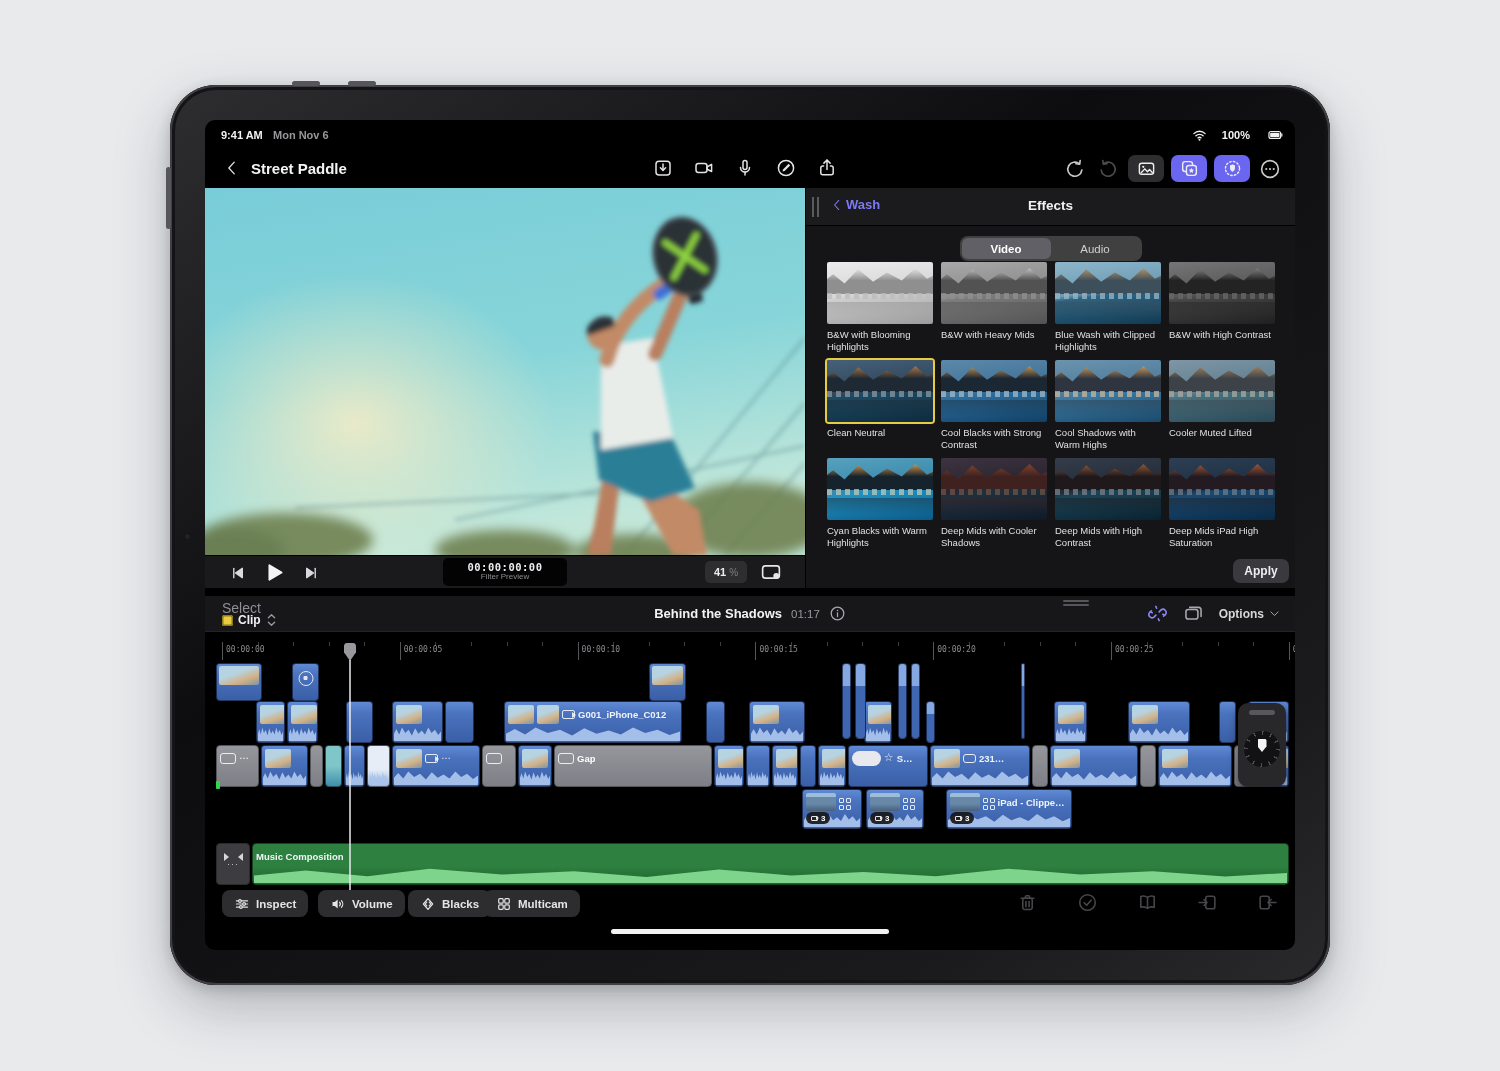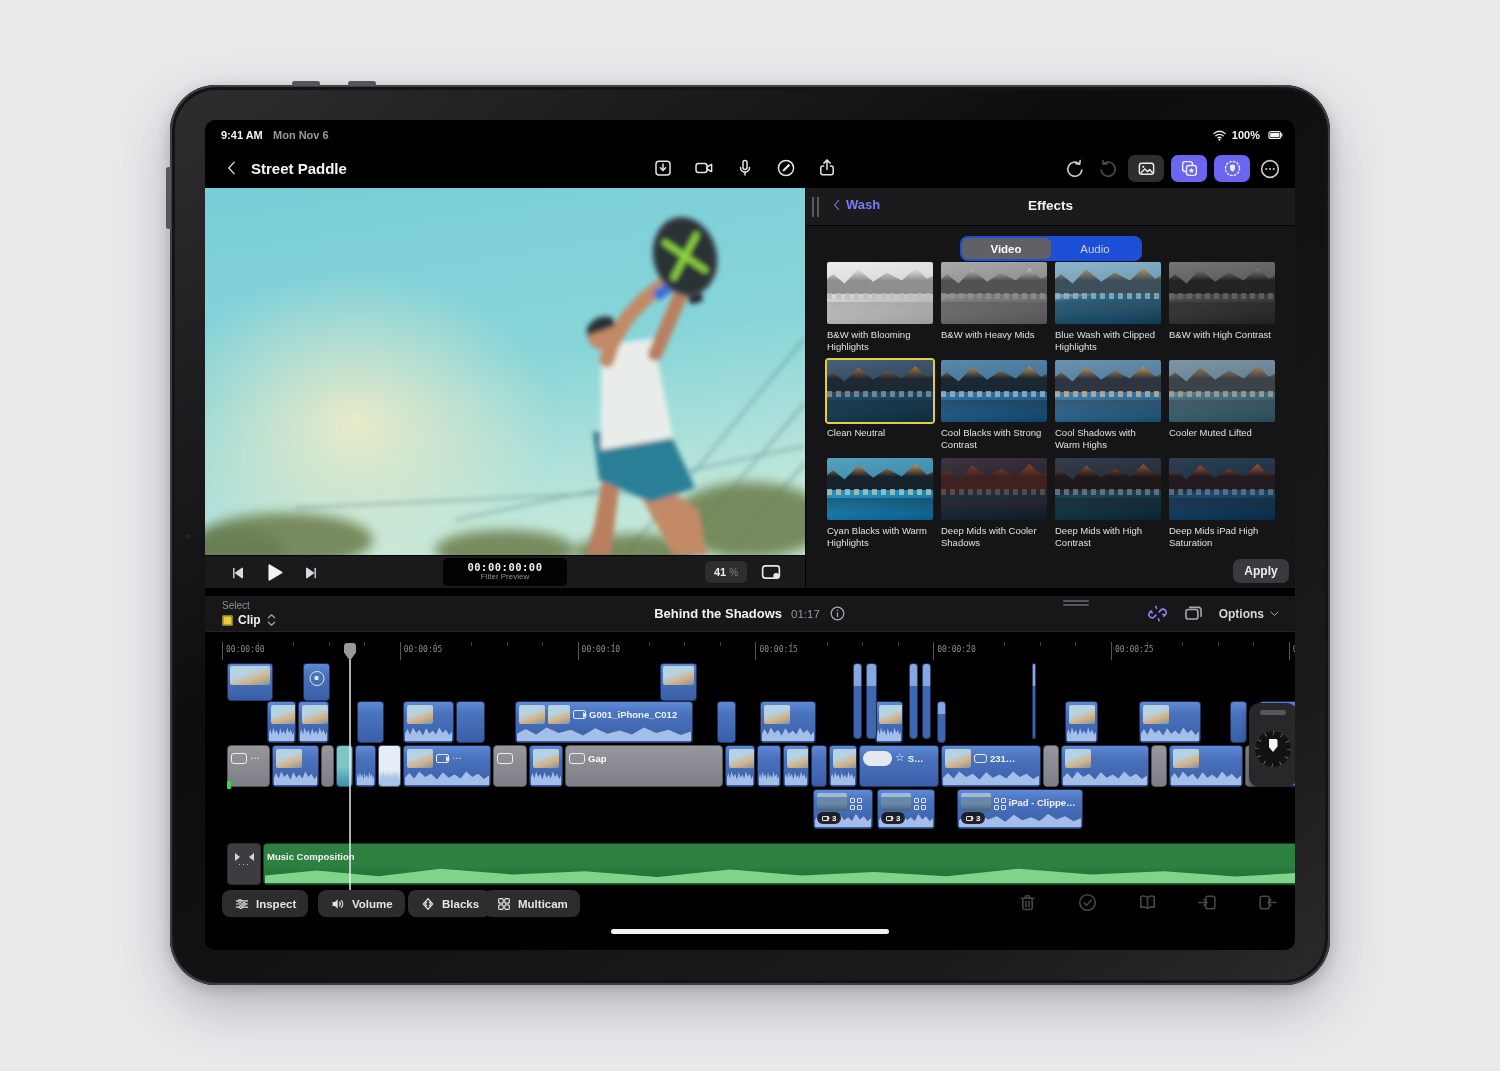--- a/index.html
+++ b/index.html
@@ -11,21 +11,21 @@
   .device{position:absolute;left:170px;top:85px;width:1160px;height:900px;border-radius:46px;
     background:linear-gradient(145deg,#2e2e31,#0d0d0f 38%,#1a1a1d 82%,#2a2a2d);
     box-shadow:0 22px 55px rgba(40,44,52,.28),0 4px 14px rgba(40,44,52,.22),inset 0 0 0 2px #404043,inset 0 0 0 5px #141416;}
   .btn-edge{position:absolute;background:#55555a;border-radius:3px;}
   .cam-dot{position:absolute;left:14px;top:448px;width:7px;height:7px;border-radius:50%;background:#232326;box-shadow:inset 0 0 2px #000;}
   .screen{position:absolute;left:35px;top:35px;width:1090px;height:830px;background:#000;border-radius:10px;overflow:hidden;color:#fff;}
 
   
   .status-time{position:absolute;left:16px;top:9px;font-size:11px;font-weight:700;color:#f2f2f4;}
   .status-date{position:absolute;left:68px;top:9px;font-size:11px;font-weight:600;color:#97979b;}
-  .status-right{position:absolute;right:8px;top:7px;display:flex;align-items:center;gap:5px;color:#f2f2f4;}
+  .status-right{position:absolute;right:8px;top:7px;display:flex;align-items:center;gap:15px;color:#f2f2f4;}
   .status-batt-label{font-size:11px;font-weight:600;}
 
   
   .titlebar{position:absolute;left:0;top:28px;width:1090px;height:40px;}
   .back-chev{position:absolute;left:18px;top:11px;color:#dcdcde;}
   .proj-title{position:absolute;left:46px;top:12px;font-size:15px;font-weight:700;color:#f4f4f6;}
   .center-icons{position:absolute;left:448px;top:10px;display:flex;gap:21px;color:#e3e3e5;}
   .right-icons{position:absolute;right:12px;top:7px;display:flex;align-items:center;gap:7px;}
   .ri-plain{color:#c9c9cc;padding:2px;}
   .ri-disabled{color:#4c4c50;padding:2px;}
@@ -45,21 +45,21 @@
   .zoom-val{font-size:11px;font-weight:600;color:#ececee;}
   .zoom-unit{font-size:10px;color:#808084;}
   .disp-ic{position:absolute;left:553px;top:5px;color:#e6e6e8;}
 
   
   .fxpanel{position:absolute;left:601px;top:68px;width:489px;height:400px;background:#151517;}
   .fx-header{position:absolute;left:0;top:0;width:100%;height:38px;background:#1b1b1d;border-bottom:1px solid #000;}
   .fx-grip{position:absolute;left:6px;top:9px;width:7px;height:20px;border-left:2px solid #5a5a5e;border-right:2px solid #5a5a5e;}
   .fx-back{position:absolute;left:24px;top:9px;display:flex;align-items:center;gap:2px;color:#7d79f4;font-size:13px;font-weight:600;}
   .fx-title{position:absolute;left:0;top:10px;width:100%;text-align:center;font-size:13.5px;font-weight:700;color:#f2f2f4;}
-  .seg{position:absolute;left:50%;transform:translateX(-50%);top:48px;display:flex;background:#1d4ed8;border-radius:8px;padding:2px;}
+  .seg{position:absolute;left:50%;transform:translateX(-50%);top:48px;display:flex;background:#404040;border-radius:8px;padding:2px;}
   .seg-item{width:89px;height:21px;border-radius:6px;display:flex;align-items:center;justify-content:center;
     font-size:11.5px;color:#cfcfd3;}
   .seg-item.on{background:#606066;color:#fff;font-weight:700;}
   .fx-grid{position:absolute;left:21px;top:74px;display:grid;grid-template-columns:repeat(4,106px);column-gap:8px;row-gap:6px;}
   .fx-cell{width:106px;height:92px;}
   .fx-thumb{position:relative;width:106px;height:62px;border-radius:2px;overflow:hidden;
     background:linear-gradient(172deg,var(--sky) 0%,var(--sky2) 46%,var(--water) 52%,var(--water2) 100%);}
   .fx-thumb.selected{box-shadow:0 0 0 2px #e8cb3e;}
   .fx-mtn{position:absolute;top:6%;left:-4%;right:-4%;height:46%;
     background:linear-gradient(180deg,var(--peak) 0%,var(--mtn) 52%);
@@ -80,41 +80,41 @@
   .v-cooler-muted{--sky:#7e96a6;--sky2:#628090;--mtn:#3c4248;--peak:#b18a5e;--water:#48707f;--water2:#2a4856;--rock:#a9a99d;}
   .v-cyan-blacks{--sky:#57a1bd;--sky2:#3a89ad;--mtn:#16232d;--peak:#e9a450;--water:#2291c1;--water2:#0b5a88;--rock:#b9c9b9;}
   .v-deep-cooler{--sky:#3c3440;--sky2:#2b2530;--mtn:#3f2220;--peak:#8b4630;--water:#1e3040;--water2:#0f1a28;--rock:#6b5448;}
   .v-deep-contrast{--sky:#343d49;--sky2:#232c38;--mtn:#1f191b;--peak:#a16038;--water:#1b4458;--water2:#092230;--rock:#798189;}
   .v-deep-sat{--sky:#2e3f53;--sky2:#1e3045;--mtn:#231b21;--peak:#b16038;--water:#194a71;--water2:#092a48;--rock:#6b7b8b;}
   .fx-apply{position:absolute;left:427px;top:371px;width:56px;height:24px;background:#3a3a3e;border-radius:7px;
     display:flex;align-items:center;justify-content:center;font-size:12px;font-weight:600;color:#ededef;}
 
   
   .tlheader{position:absolute;left:0;top:475px;width:1090px;height:37px;background:#17171a;border-top:1px solid #000;border-bottom:1px solid #242427;}
-  .sel-label{position:absolute;left:17px;top:4px;font-size:10px;color:#8e8e93;}
+  .sel-label{position:absolute;left:17px;top:4px;font-size:14px;color:#8e8e93;}
   .clip-row{position:absolute;left:17px;top:16px;display:flex;align-items:center;gap:5px;}
   .clip-chip{width:11px;height:11px;background:#e8cb3e;border-radius:2.5px;box-shadow:inset 0 0 0 1.5px #8a7a1e;}
   .clip-mode{font-size:12px;font-weight:700;color:#f0f0f2;}
   .tlh-center{position:absolute;left:0;top:0;width:100%;height:100%;display:flex;align-items:center;justify-content:center;gap:9px;}
   .tlh-title{font-size:13px;font-weight:700;color:#f2f2f4;}
   .tlh-dur{font-size:11.5px;color:#98989c;}
   .tlh-drag{position:absolute;left:858px;top:4px;width:26px;}
   .tlh-drag i{display:block;height:2px;margin-bottom:2px;background:#55555a;border-radius:1px;}
   .tlh-right{position:absolute;right:14px;top:0;height:100%;display:flex;align-items:center;gap:15px;}
   .opt-group{display:flex;align-items:center;gap:4px;color:#d6d6d8;font-size:12px;font-weight:600;}
 
   
   .ruler{position:absolute;left:17px;top:522px;width:1073px;height:20px;overflow:hidden;}
   .rtick{position:absolute;top:0;width:1px;background:#3d3d41;}
   .rtick.major{height:18px;background:#55555a;}
   .rtick.minor{height:4px;}
   .rlabel{position:absolute;top:3px;font-family:"DejaVu Sans Mono",monospace;font-size:8px;color:#8b8b90;white-space:nowrap;}
 
   
-  .tracks{position:absolute;left:22px;top:542px;width:1073px;height:232px;overflow:hidden;}
+  .tracks{position:absolute;left:11px;top:542px;width:1073px;height:232px;overflow:hidden;}
   .track{position:absolute;left:0;width:100%;}
   .clip{position:absolute;top:0;height:100%;border-radius:4px;overflow:hidden;display:flex;align-items:flex-start;gap:3px;padding:3px;
     background:linear-gradient(180deg,#608ad6 0%,#4a72bd 30%,#3a5fa8 100%);border:1px solid rgba(8,16,36,.65);}
   .k-plain,.k-plainwave{}
   .k-thin,.k-thintall{background:linear-gradient(180deg,#85a7e2 0 30%,#3f66b0 30%);padding:0;}
   .k-thintall{height:76px;z-index:3;}
   .k-teal{background:linear-gradient(180deg,#7fc6c9 0 50%,#3e8fae 100%);}
   .k-lightwave{background:linear-gradient(180deg,#e6edf6 0 58%,#9fb8dc 100%);}
   .k-grayicon,.k-grayplain,.k-grayrect,.k-gap{background:linear-gradient(180deg,#96969d 0%,#7e7e86 100%);border:1px solid #55555c;}
   .k-thumbtop{padding:0;}

